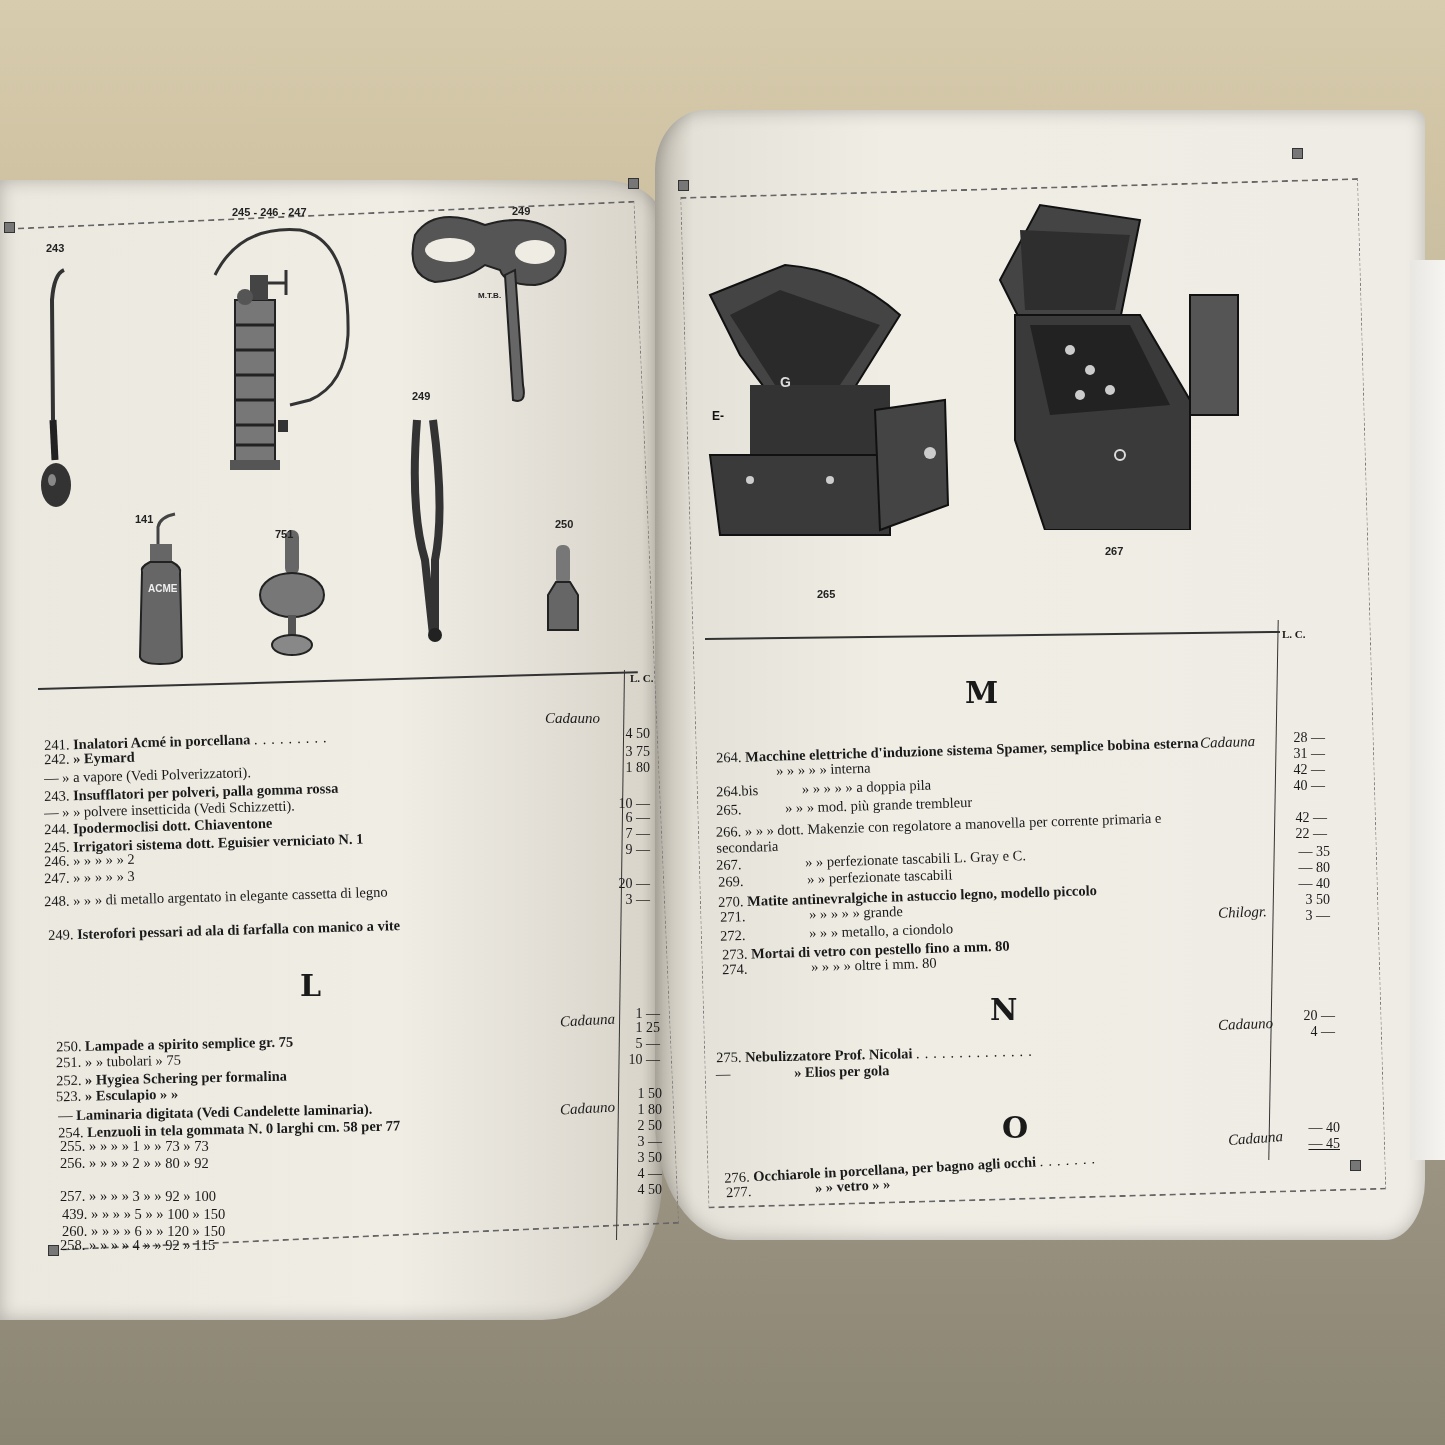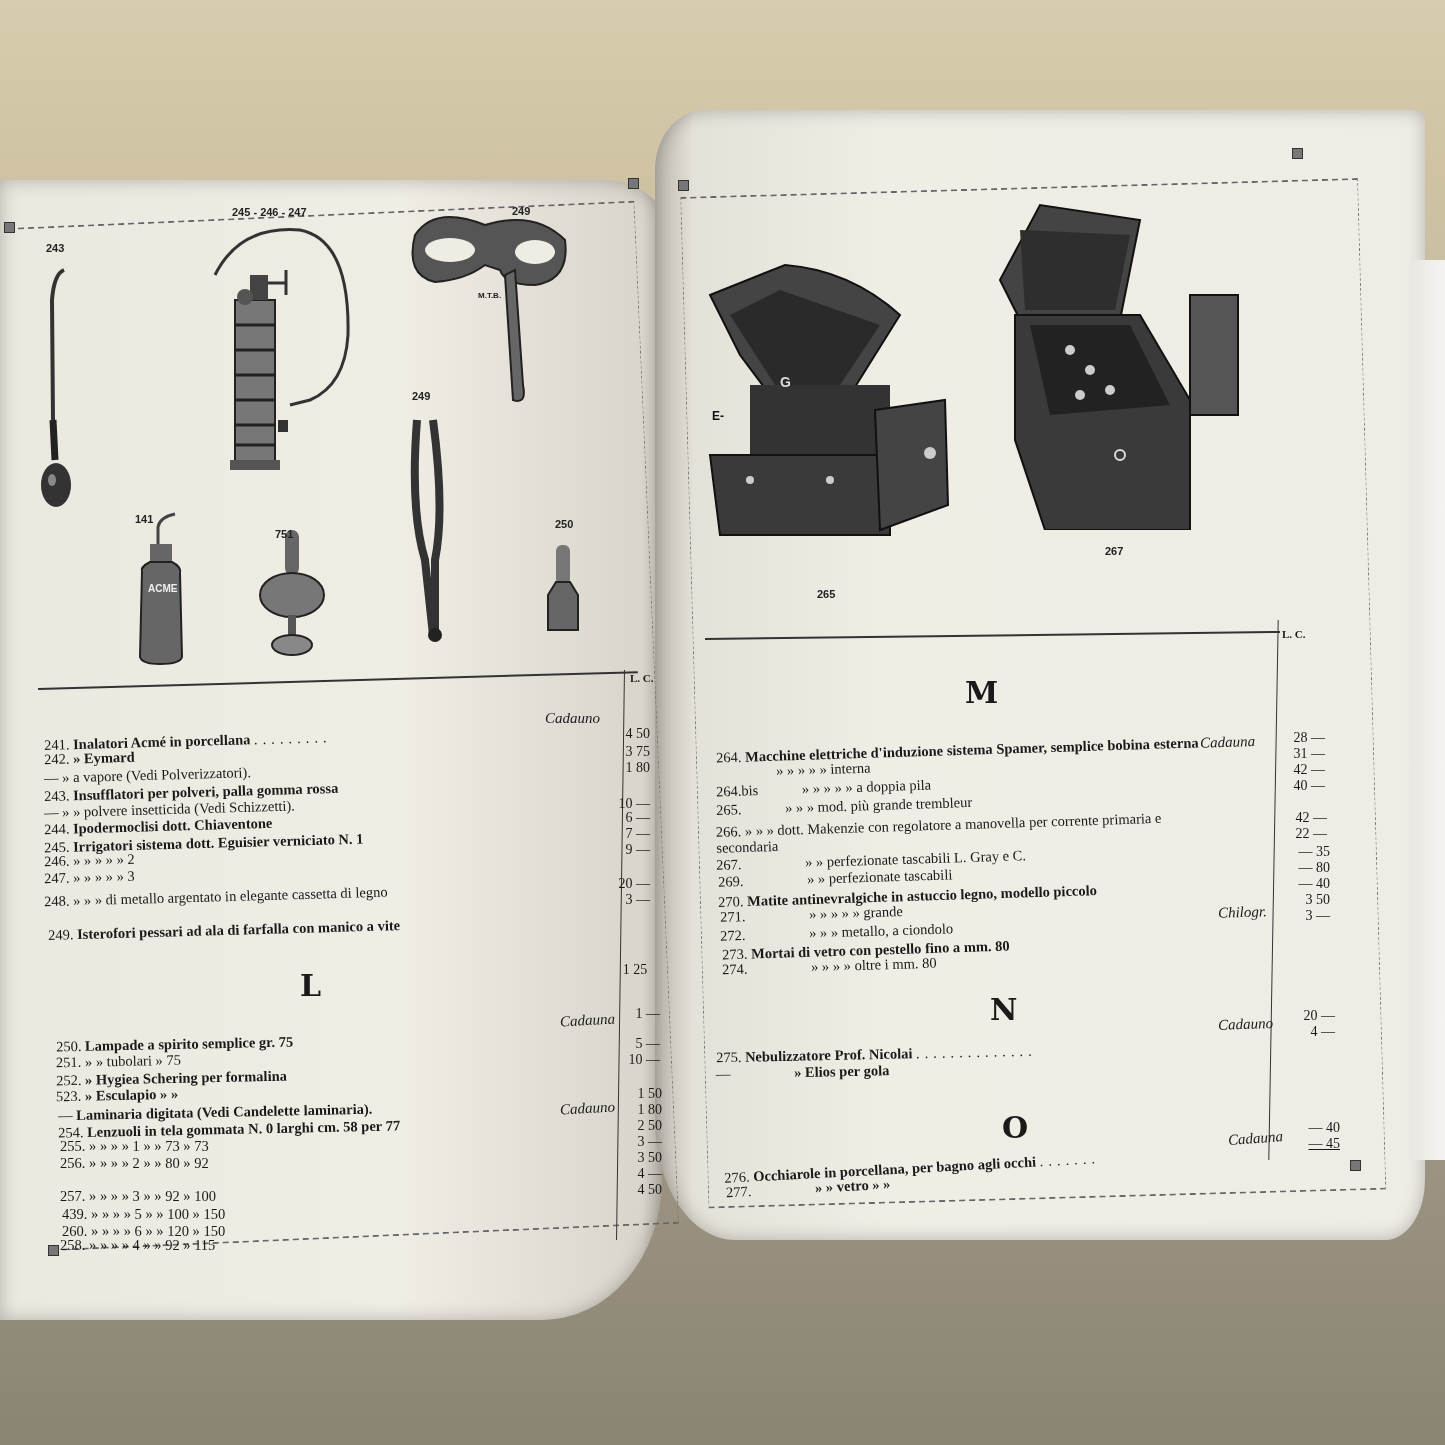--- a/index.html
+++ b/index.html
@@ -247,21 +247,21 @@
 <div class="line" style="left:62px;top:1206px;">
   <span>439.</span>
   <span>» » » » 5 » » 100 » 150</span>
 </div>
 <div class="line" style="left:62px;top:1223px;">
   <span>260.</span>
   <span>» » » » 6 » » 120 » 150</span>
 </div>
 
 <div class="price" style="left:610px;top:1006px;">1 —</div>
-<div class="price" style="left:610px;top:962px;text-align:center;">1 25</div>
+<div class="price" style="left:610px;top:1020px;">1 25</div>
 <div class="price" style="left:610px;top:1036px;">5 —</div>
 <div class="price" style="left:610px;top:1052px;">10 —</div>
 <div class="price" style="left:612px;top:1086px;">1 50</div>
 <div class="price" style="left:612px;top:1102px;">1 80</div>
 <div class="price" style="left:612px;top:1118px;">2 50</div>
 <div class="price" style="left:612px;top:1134px;">3 —</div>
 <div class="price" style="left:612px;top:1150px;">3 50</div>
 <div class="price" style="left:612px;top:1166px;">4 —</div>
 <div class="price" style="left:612px;top:1182px;">4 50</div>
 

